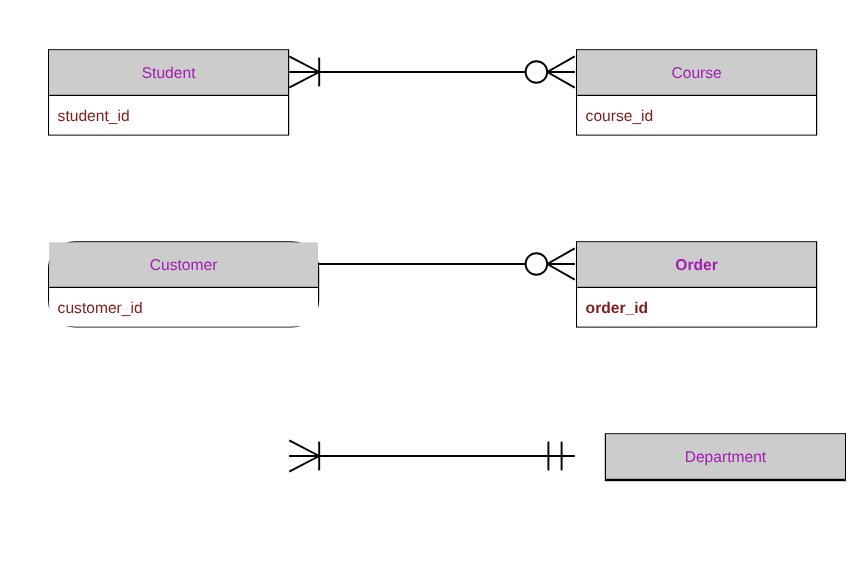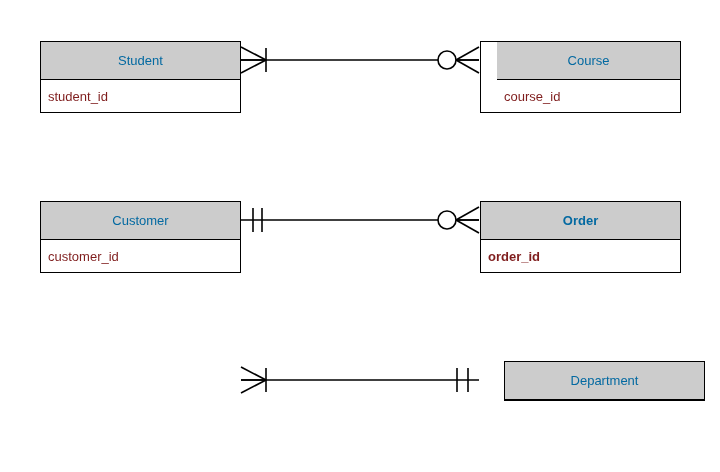--- a/index.html
+++ b/index.html
@@ -32,21 +32,21 @@
     background: #ffffff;
   }
   .entity-header {
     box-sizing: border-box;
     height: 38px;
     border-bottom: 1px solid #000000;
     display: flex;
     align-items: center;
     justify-content: center;
     font-size: 13px;
-    color: #0369a1;
+    color: #a21caf;
     line-height: 1;
   }
   .entity-attr {
     box-sizing: border-box;
     height: 32px;
     display: flex;
     align-items: center;
     justify-content: flex-start;
     padding-left: 7px;
     font-size: 13px;
@@ -111,26 +111,26 @@
         <line x1="468" y1="368" x2="468" y2="392" stroke="#000" stroke-width="1.6"></line>
       </g>
     </g>
   </svg>
 
   <div class="entity-box" style="left:40px; top:41px; width:201px;">
     <div class="entity-header" style="background:#CCCCCC;">Student</div>
     <div class="entity-attr">student_id</div>
   </div>
 
-  <div class="entity-box" style="left:480px; top:41px; width:201px;padding-left:16px;">
+  <div class="entity-box" style="left:480px; top:41px; width:201px;">
     <div class="entity-header" style="background:#CCCCCC;">Course</div>
     <div class="entity-attr">course_id</div>
   </div>
 
-  <div class="entity-box" style="left:40px; top:201px; width:201px;">
+  <div class="entity-box" style="left:40px; top:201px; width:226px;border-radius:23px;">
     <div class="entity-header" style="background:#CCCCCC;">Customer</div>
     <div class="entity-attr">customer_id</div>
   </div>
 
   <div class="entity-box" style="left:480px; top:201px; width:201px;font-weight:bold;">
     <div class="entity-header" style="background:#CCCCCC;">Order</div>
     <div class="entity-attr">order_id</div>
   </div>
 
 

